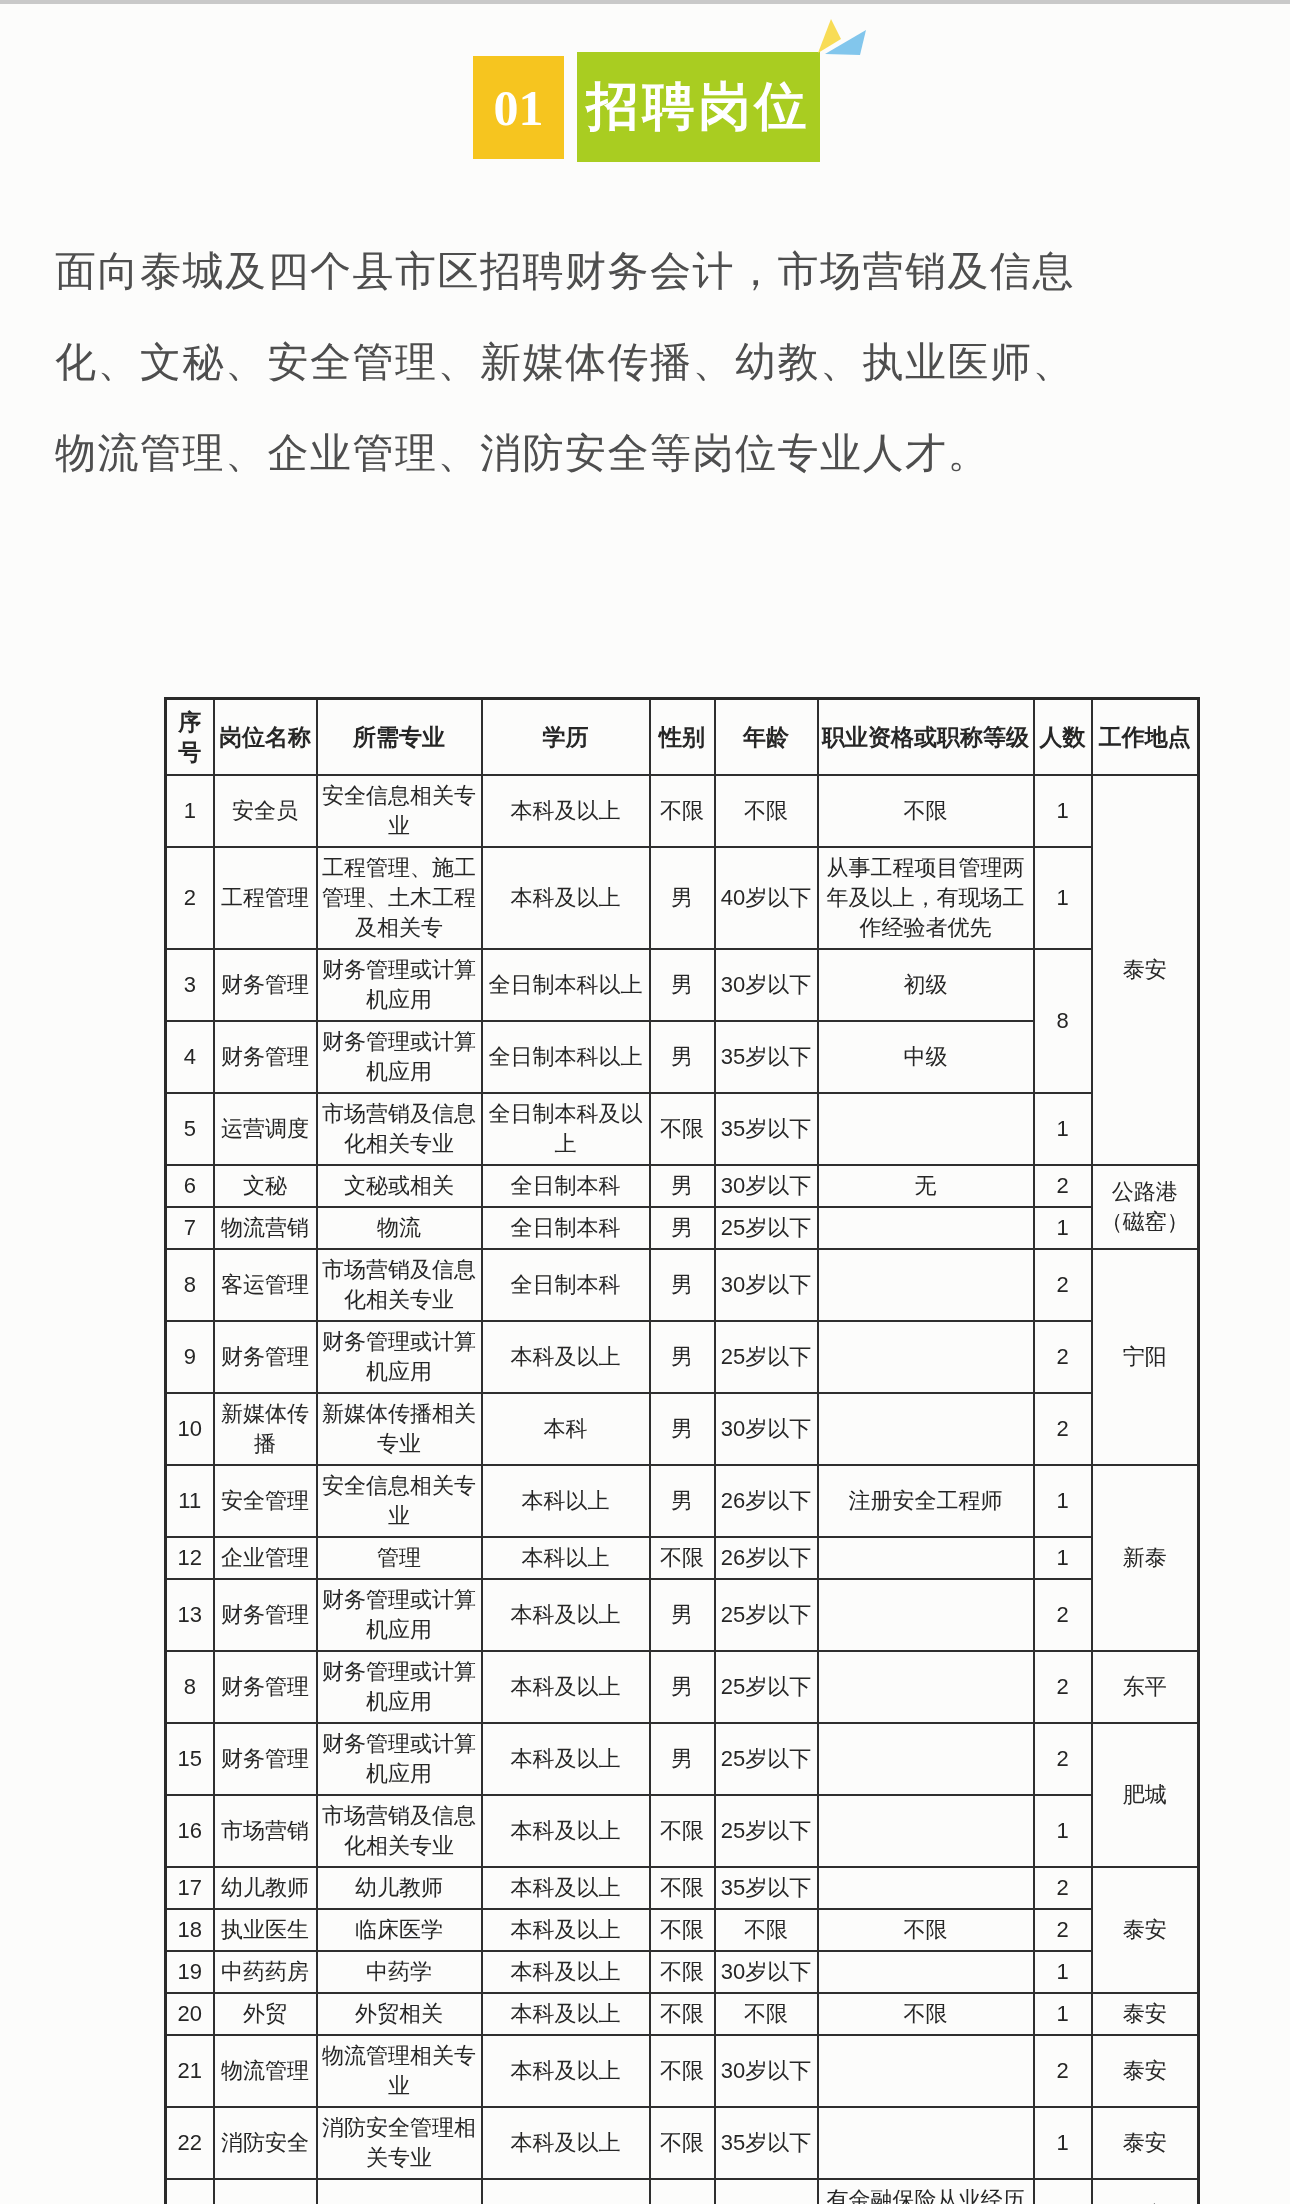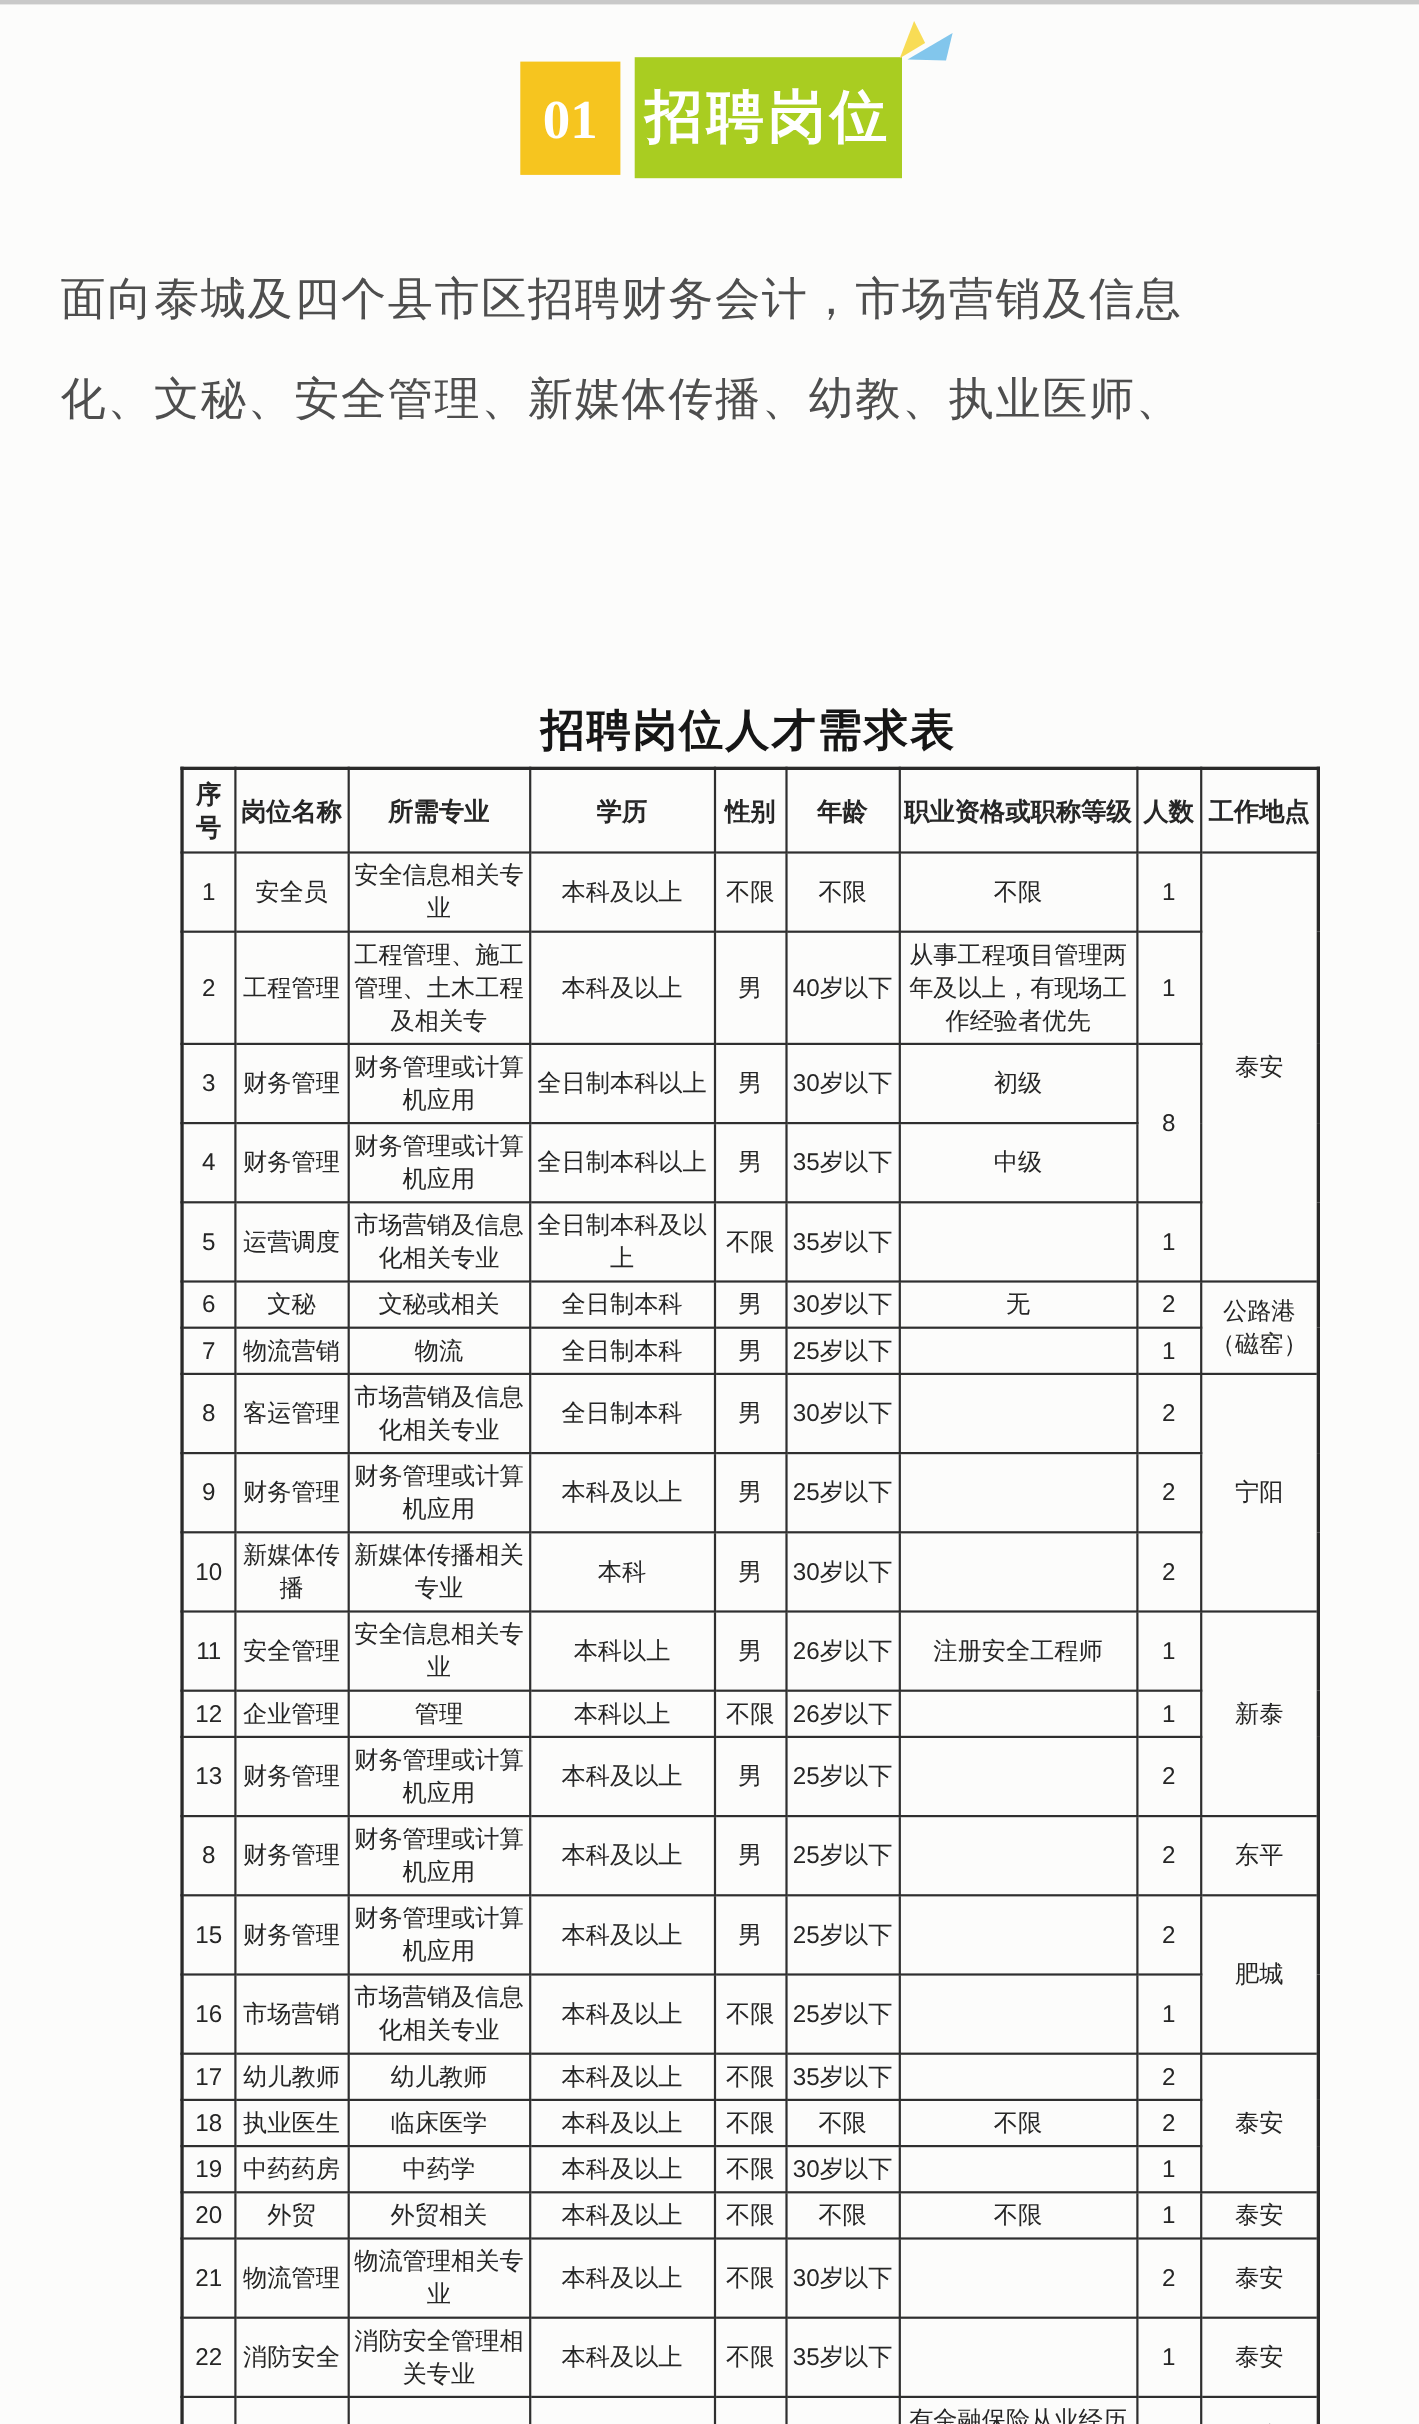--- a/index.html
+++ b/index.html
@@ -52,23 +52,23 @@
     <span>招聘岗位</span>
   </div>
   <svg class="deco" viewBox="0 0 72 46">
     <polygon points="12,39 25,5 35,25" fill="#f8dc55"></polygon>
     <polygon points="19,40 60,16 54,41" fill="#82c6ec"></polygon>
   </svg>
 
   <div class="intro">
     <div class="line">面向泰城及四个县市区招聘财务会计，市场营销及信息</div>
     <div class="line">化、文秘、安全管理、新媒体传播、幼教、执业医师、</div>
+    <div class="line">物流管理、企业管理、消防安全等岗位专业人才。</div>
   </div>
 
-  <div class="tbl-title">招聘岗位人才需求表</div>
 
   <table class="req">
     <colgroup>
       <col style="width:48px">
         <col style="width:103px">
         <col style="width:165px">
       <col style="width:168px">
         <col style="width:65px">
         <col style="width:103px">
       <col style="width:216px">

